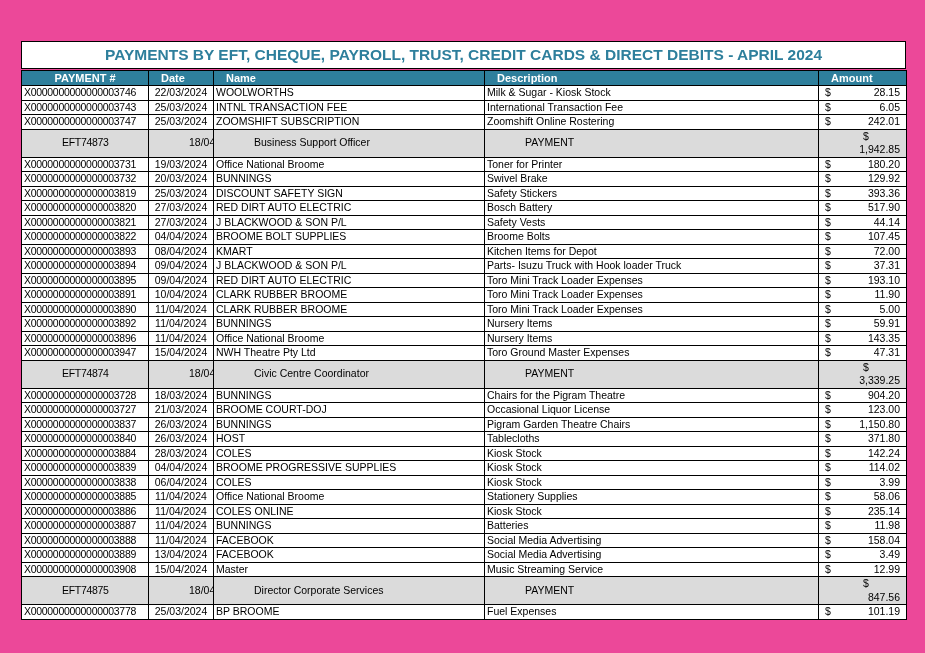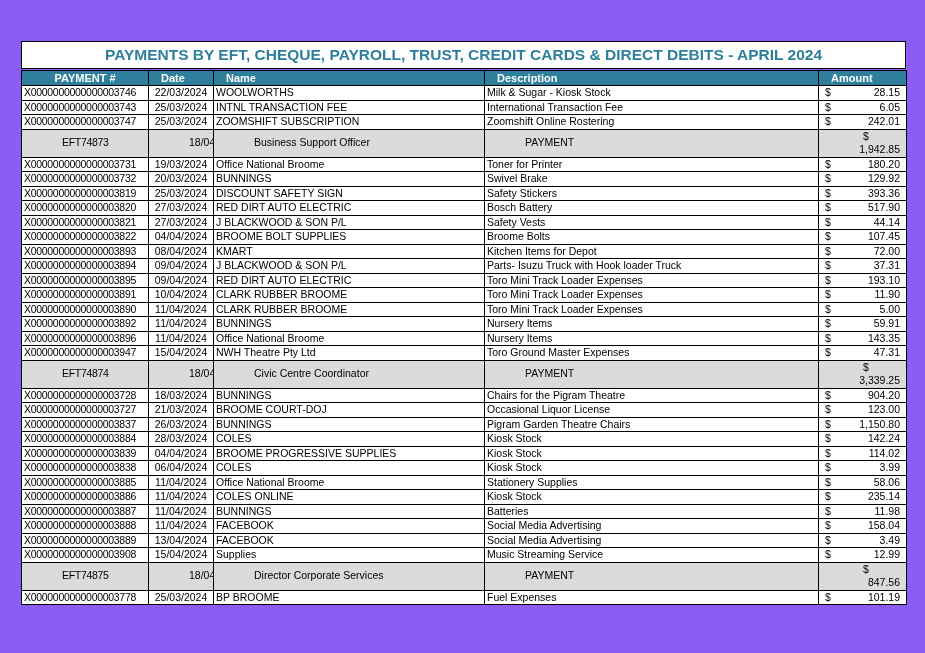--- a/index.html
+++ b/index.html
@@ -5,21 +5,21 @@
   :root{
     --teal:#2E7F9C;
     --gray:#DBDBDB;
     --border:#000000;
   }
   *{ box-sizing:border-box; }
   html,body{ margin:0; padding:0; background:#ffffff; }
   .page{
     position:relative;
     width:925px; height:653px;
-    background:#8b5cf6;
+    background:#ec4899;
     overflow:hidden;
     font-family:"Liberation Sans", sans-serif;
     color:#000;
   }
   .sheet{
     position:absolute;
     left:21px; top:41px;
     width:885px;
   }
   .title-box{
@@ -308,20 +308,30 @@
             <td class="c-pay">X0000000000000003837</td>
             <td class="c-date">26/03/2024</td>
             <td class="c-name">BUNNINGS</td>
             <td class="c-desc">Pigram Garden Theatre Chairs</td>
             <td class="c-amt">
               <span class="cur">$</span>
               <span class="val">1,150.80</span>
             </td>
           </tr>
           <tr>
+            <td class="c-pay">X0000000000000003840</td>
+            <td class="c-date">26/03/2024</td>
+            <td class="c-name">HOST</td>
+            <td class="c-desc">Tablecloths</td>
+            <td class="c-amt">
+              <span class="cur">$</span>
+              <span class="val">371.80</span>
+            </td>
+          </tr>
+          <tr>
             <td class="c-pay">X0000000000000003884</td>
             <td class="c-date">28/03/2024</td>
             <td class="c-name">COLES</td>
             <td class="c-desc">Kiosk Stock</td>
             <td class="c-amt">
               <span class="cur">$</span>
               <span class="val">142.24</span>
             </td>
           </tr>
           <tr>
@@ -390,21 +400,21 @@
             <td class="c-name">FACEBOOK</td>
             <td class="c-desc">Social Media Advertising</td>
             <td class="c-amt">
               <span class="cur">$</span>
               <span class="val">3.49</span>
             </td>
           </tr>
           <tr>
             <td class="c-pay">X0000000000000003908</td>
             <td class="c-date">15/04/2024</td>
-            <td class="c-name">Supplies</td>
+            <td class="c-name">Master</td>
             <td class="c-desc">Music Streaming Service</td>
             <td class="c-amt">
               <span class="cur">$</span>
               <span class="val">12.99</span>
             </td>
           </tr>
           <tr class="hl">
             <td class="c-pay">EFT74875</td>
             <td class="c-date">18/04/2024</td>
             <td class="c-name">Director Corporate Services</td>

